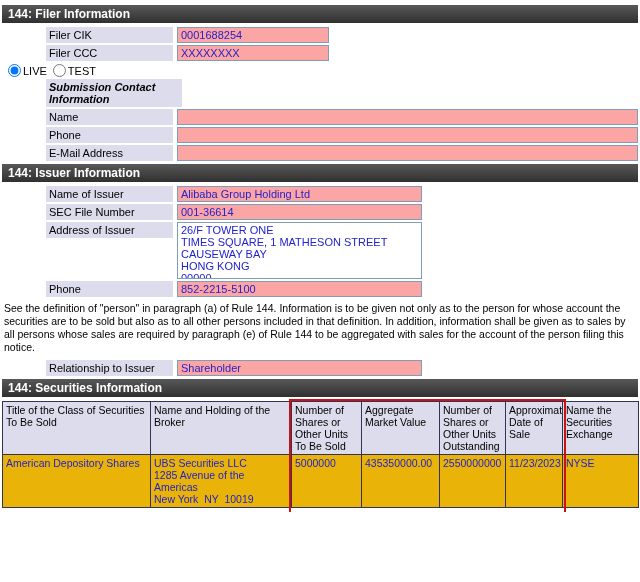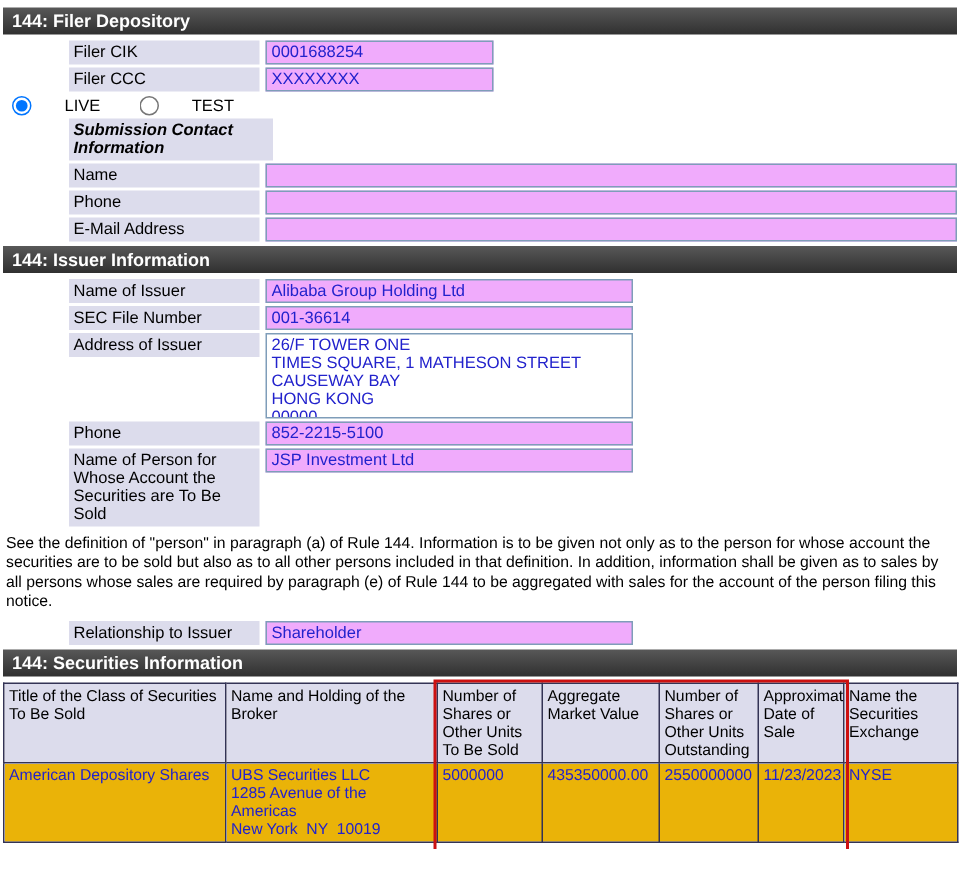--- a/index.html
+++ b/index.html
@@ -31,37 +31,37 @@
     margin-left: 44px;
   }
   .flabel.wide { width: 136px; font-weight: bold; font-style: italic; }
   input.txt {
     border: 1px solid #7f9db9;
     height: 16px;
     font-family: "Liberation Sans", sans-serif;
     font-size: 11px;
     color: #2222cc;
     padding: 1px 3px;
-    background: #f0abfc;
+    background: #fca5a5;
   }
   .w152 { width: 152px; }
   .w497 { width: 497px; }
   .w245 { width: 245px; }
   textarea.txtarea {
     border: 1px solid #7f9db9;
     width: 245px;
     height: 57px;
     font-family: "Liberation Sans", sans-serif;
     font-size: 11px;
     color: #2222cc;
     padding: 1px 3px;
     resize: none;
     overflow: hidden;
   }
-  .radio-group { display: flex; align-items: center; gap: 20px; padding-top: 1px; }
+  .radio-group { display: flex; align-items: center; gap: 0; padding-top: 1px; }
   .radio-group input { margin: 0 2px 0 6px; }
   .note {
     margin: 5px 2px;
     font-size: 10.5px;
     line-height: 1.25;
   }
   .tbl-wrap { position: relative; margin: 2px 0; }
   table.grid {
     border-collapse: collapse;
     table-layout: fixed;
@@ -87,21 +87,21 @@
     bottom: -9px;
     border: 2px solid #cc1111;
     pointer-events: none;
   }
 </style>
 </head>
 <body>
 
 <div class="page">
 
-  <div class="section-header">144: Filer Depository</div>
+  <div class="section-header">144: Filer Information</div>
 
   <div class="frow">
     <div class="flabel">Filer CIK</div>
     <input class="txt w152" value="0001688254" style="">
   </div>
 
   <div class="frow">
     <div class="flabel">Filer CCC</div>
     <input class="txt w152" value="XXXXXXXX" style="">
   </div>
@@ -153,24 +153,20 @@
 CAUSEWAY BAY
 HONG KONG
 00000</textarea>
   </div>
 
   <div class="frow">
     <div class="flabel">Phone</div>
     <input class="txt w245" value="852-2215-5100" style="">
   </div>
 
-  <div class="frow">
-    <div class="flabel">Name of Person for Whose Account the Securities are To Be Sold</div>
-    <input class="txt w245" value="JSP Investment Ltd" style="">
-  </div>
 
   <div class="note">See the definition of "person" in paragraph (a) of Rule 144. Information is to be given not only as to the person for whose account the securities are to be sold but also as to all other persons included in that definition. In addition, information shall be given as to sales by all persons whose sales are required by paragraph (e) of Rule 144 to be aggregated with sales for the account of the person filing this notice.</div>
 
   <div class="frow">
     <div class="flabel">Relationship to Issuer</div>
     <input class="txt w245" value="Shareholder" style="">
   </div>
 
   <div class="section-header">144: Securities Information</div>
 

